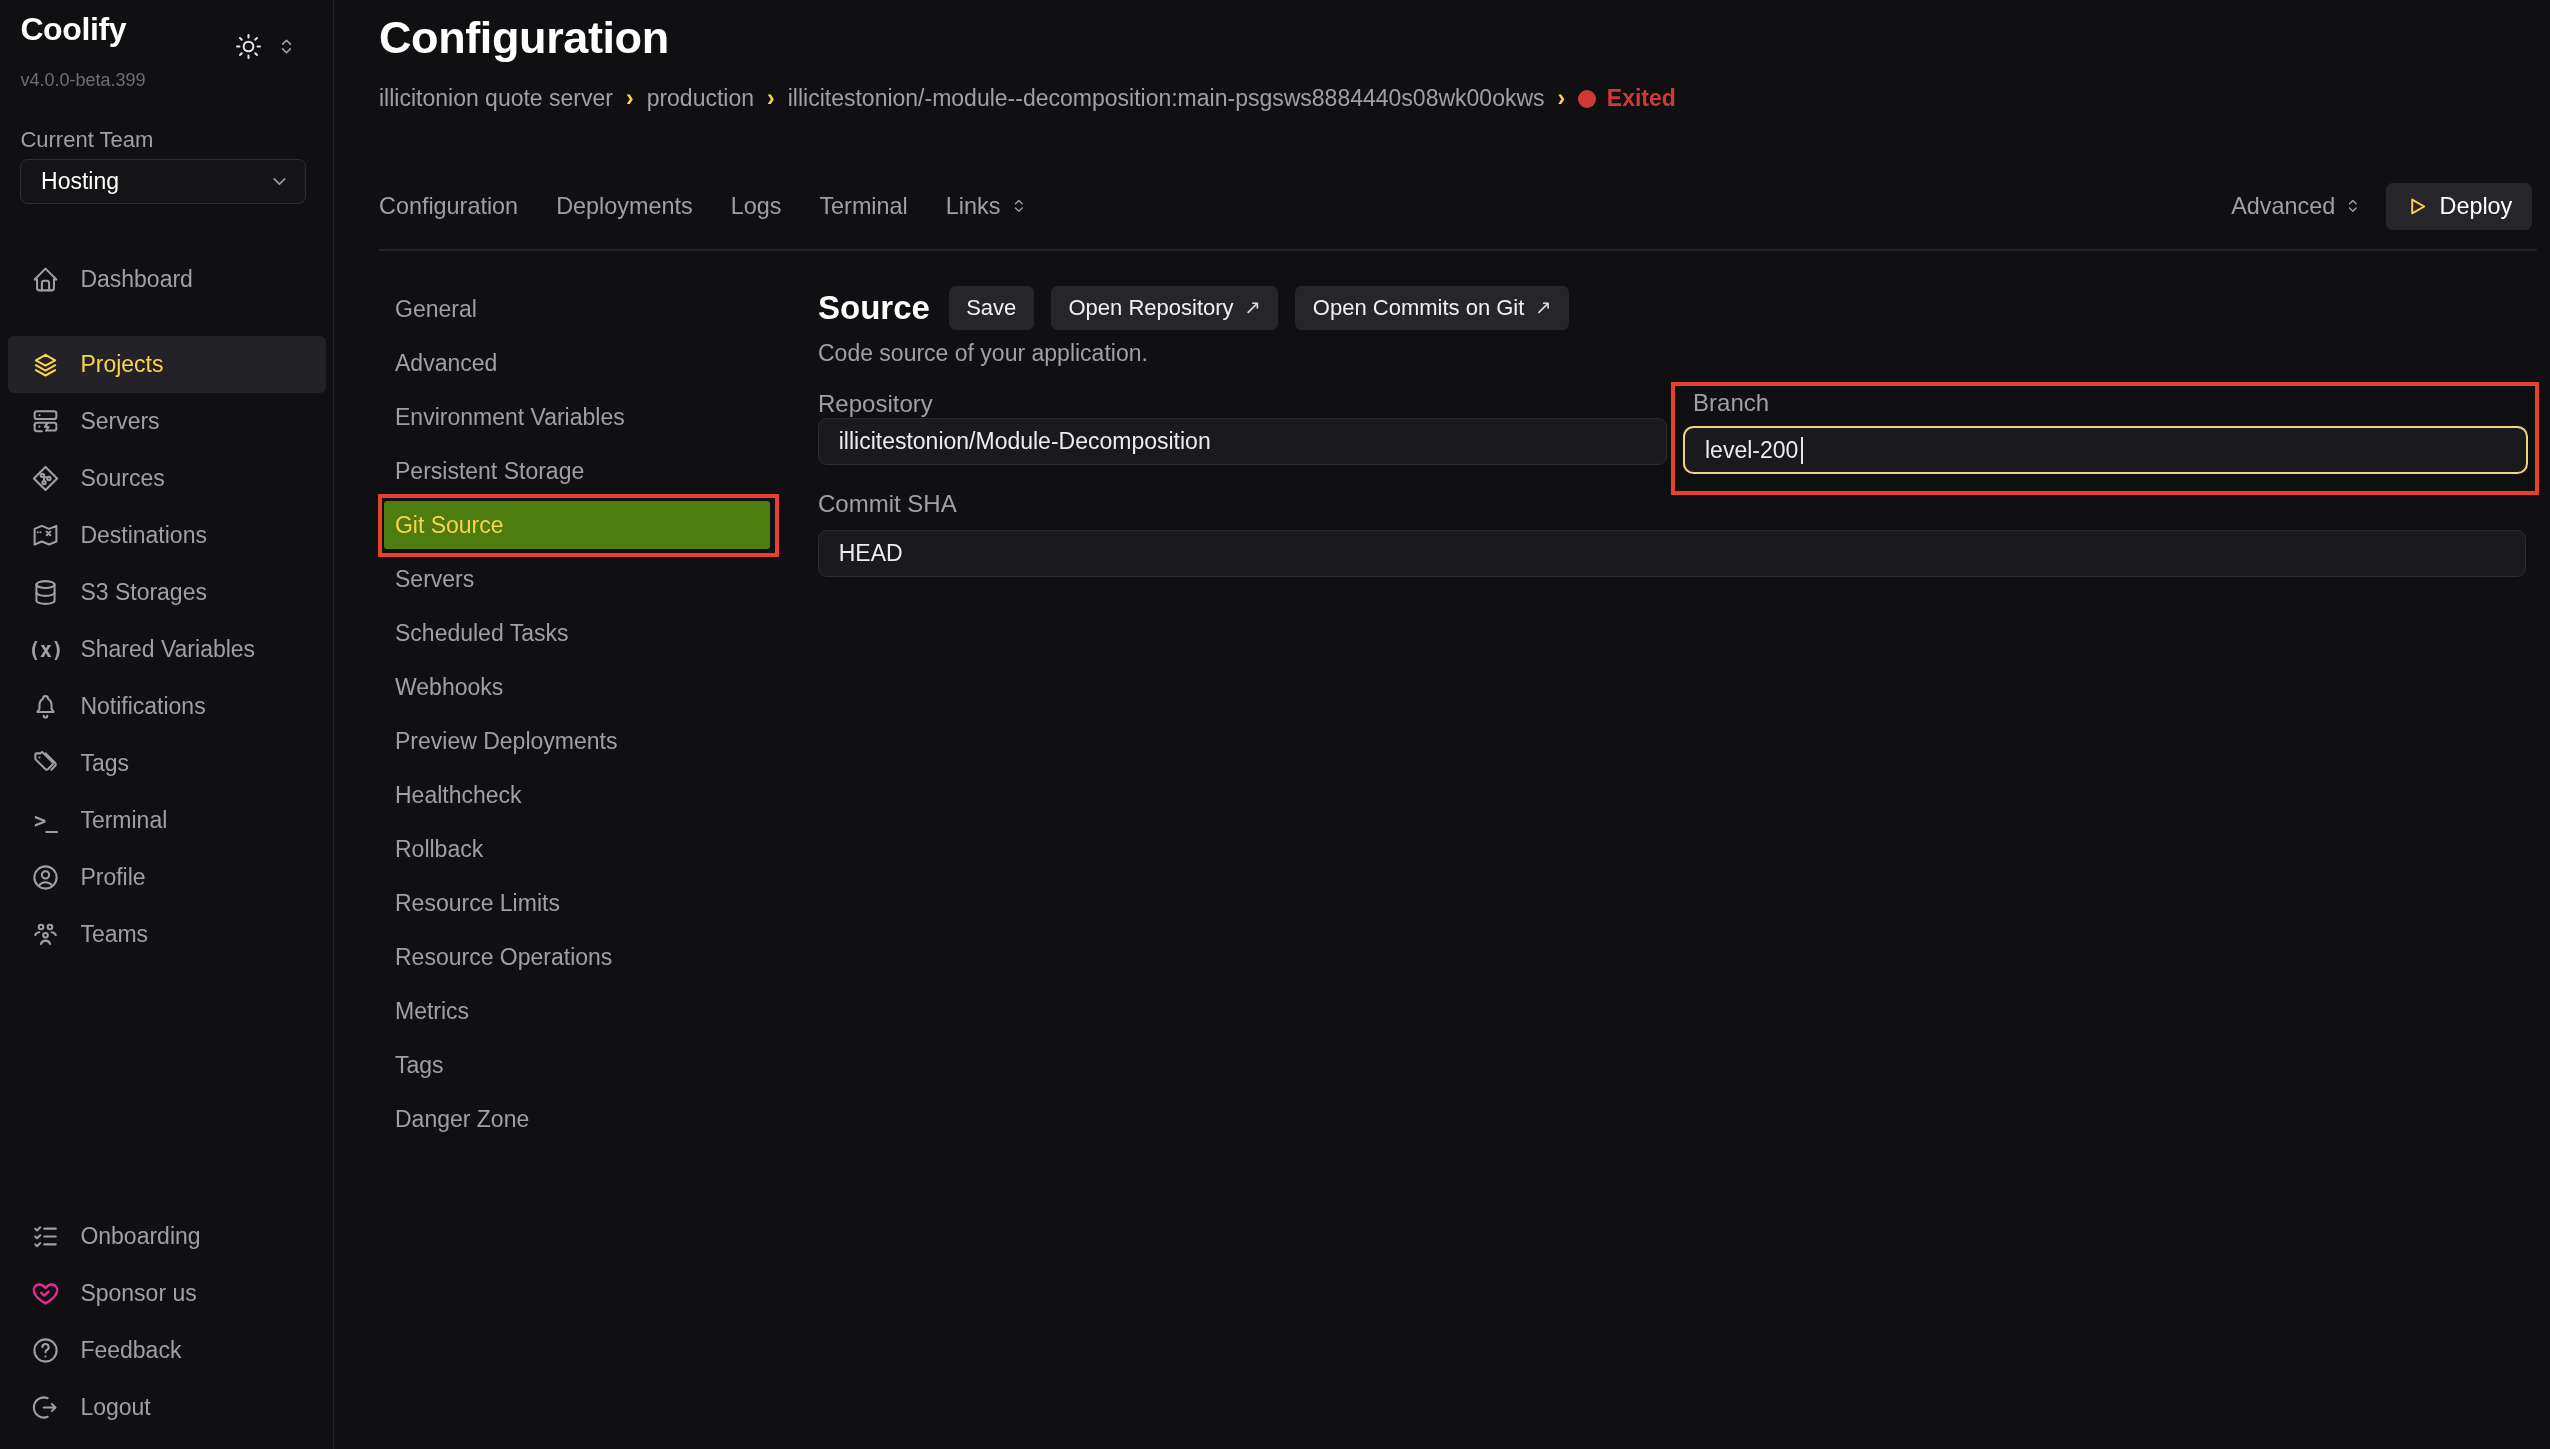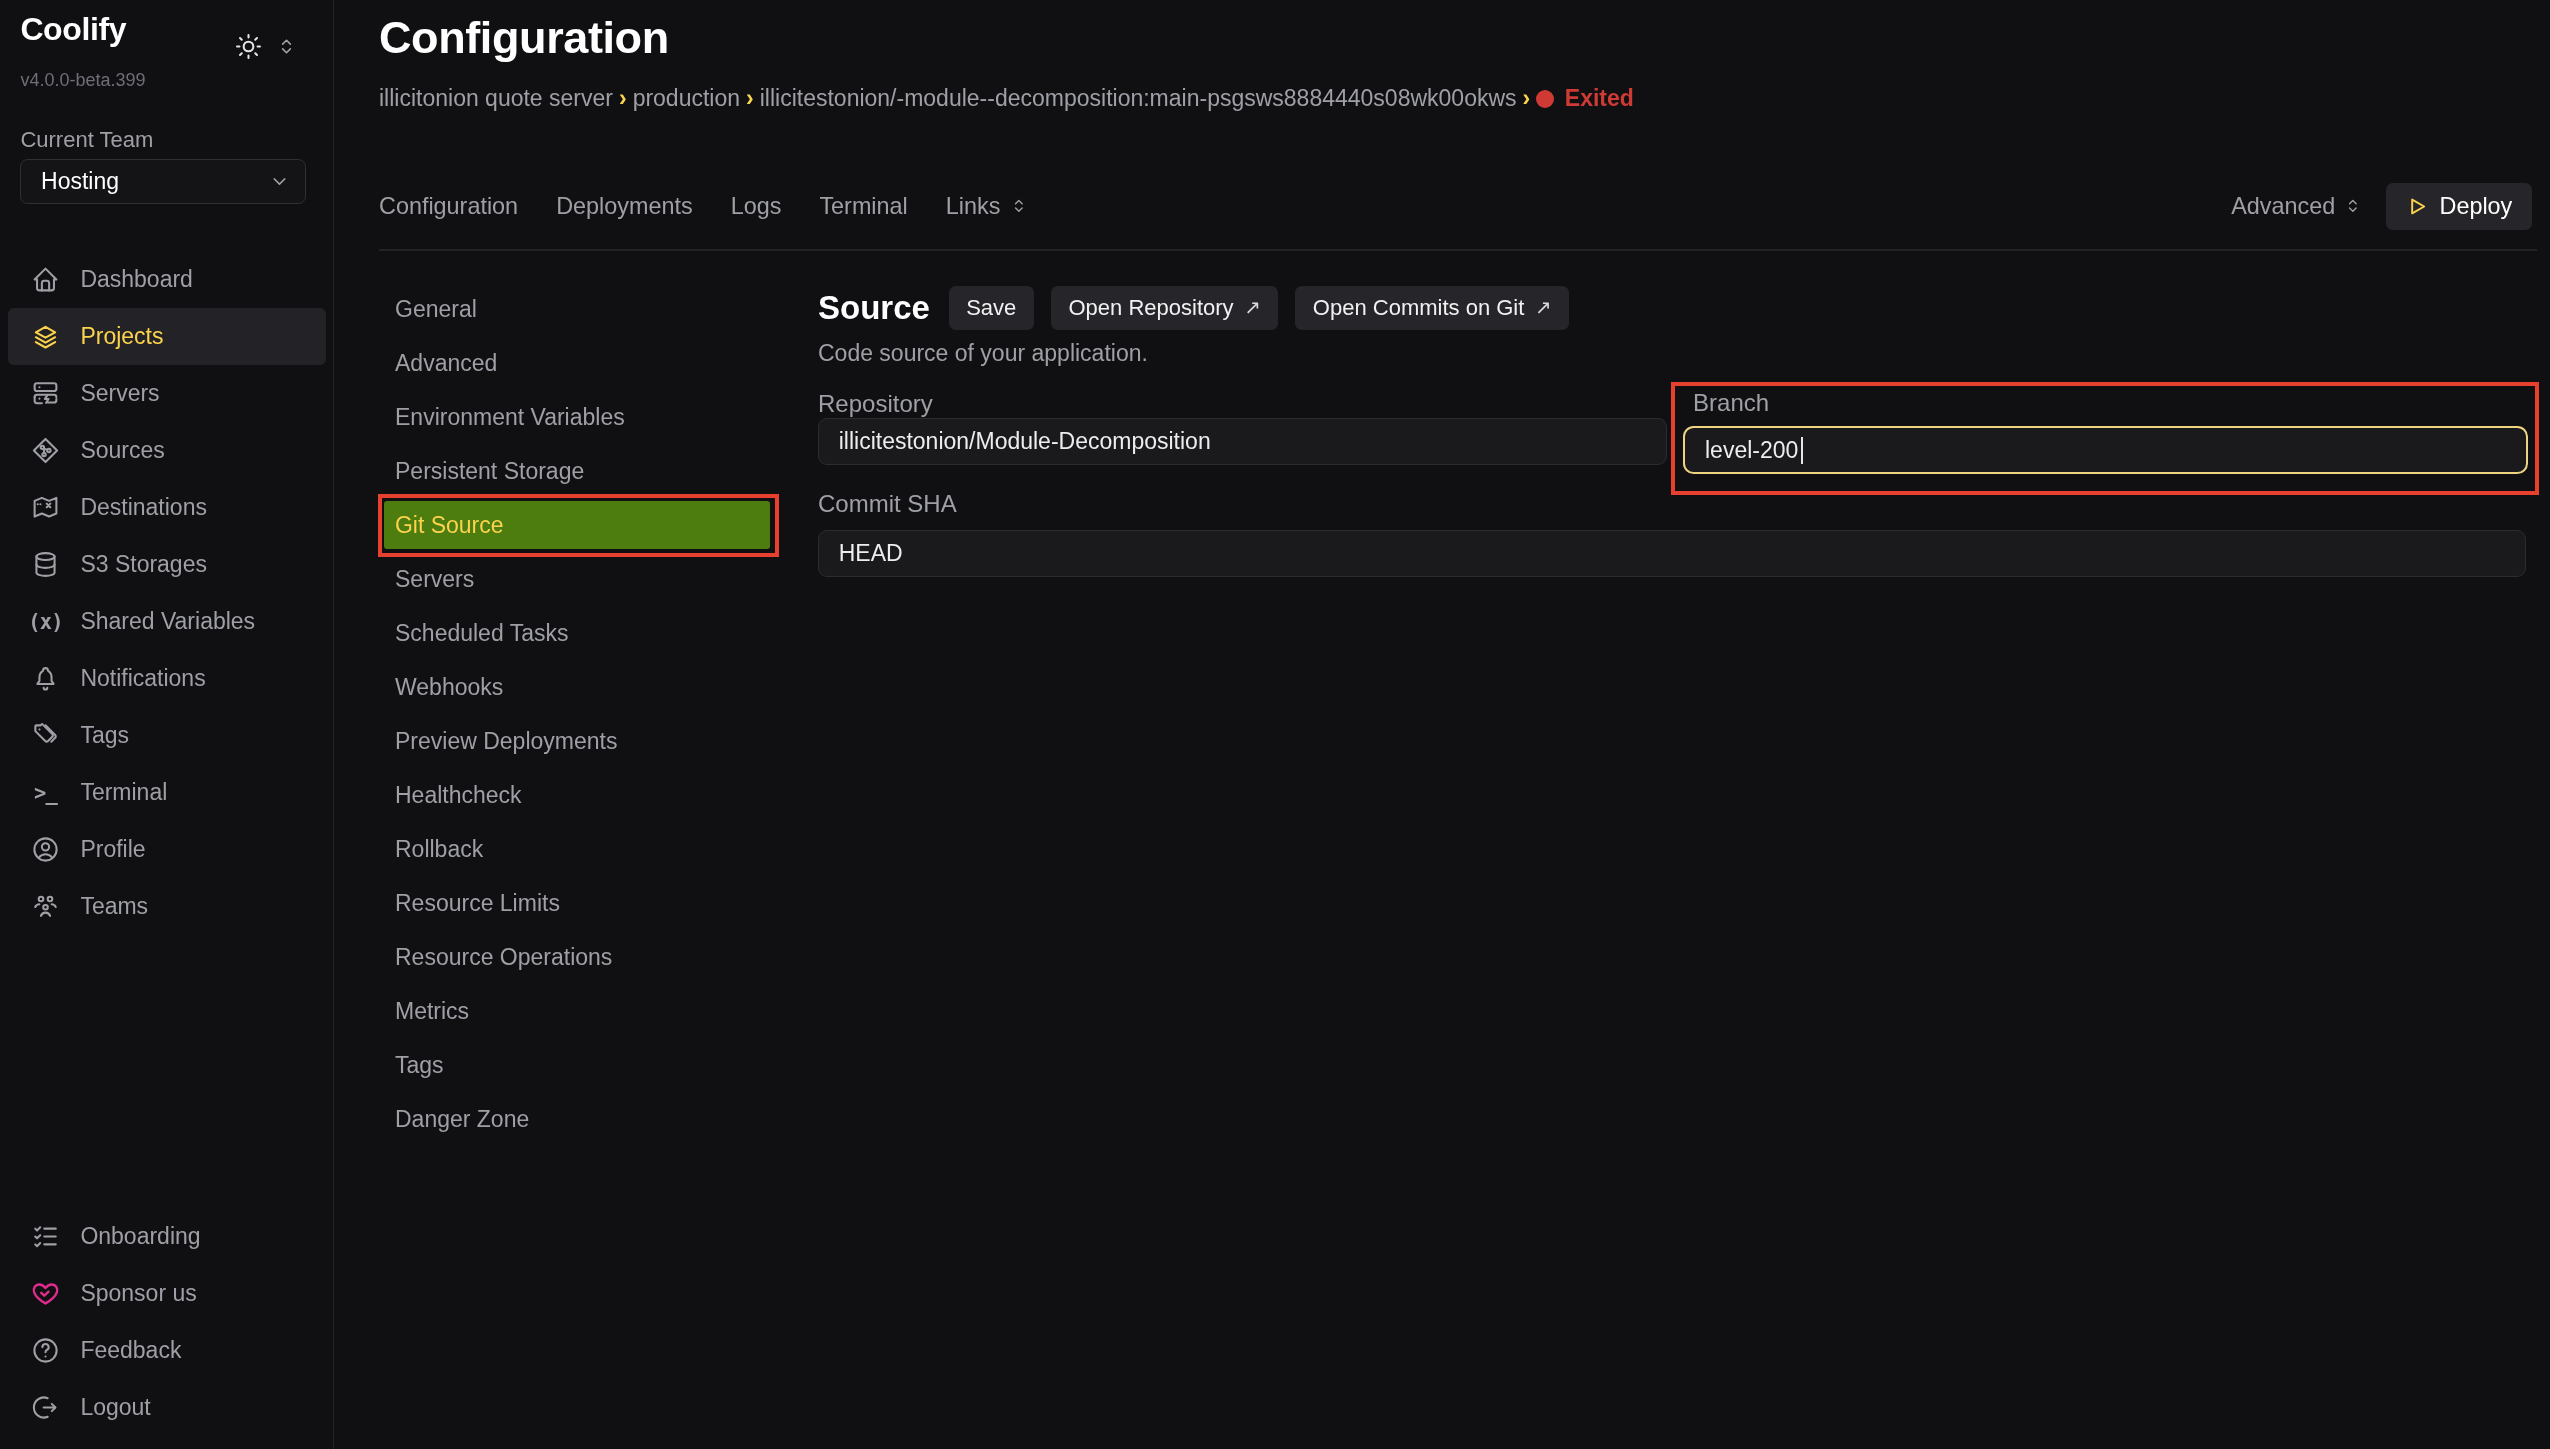--- a/index.html
+++ b/index.html
@@ -35,29 +35,29 @@
   .theme-controls .sel{color:var(--muted);}
   .version{position:absolute;left:20.4px;top:70px;font-size:18px;color:var(--muted2);}
   .team-label{position:absolute;left:20.4px;top:127px;font-size:22px;color:var(--muted);}
   .team-select{position:absolute;left:20.4px;top:159px;width:286px;height:45px;border:1.5px solid #2f2f34;border-radius:7.6px;
     display:flex;align-items:center;justify-content:space-between;padding:0 15px 0 19.7px;font-size:23px;color:#fff;cursor:pointer;background:#141417;}
   .team-select .chev{color:var(--muted);}
   nav.sidenav{position:absolute;left:0;top:251px;width:334px;}
   .nav-item{height:57px;margin:0 7.6px;padding-left:23.4px;border-radius:6px;display:flex;align-items:center;gap:20.4px;
     color:var(--muted);font-size:23px;cursor:pointer;white-space:nowrap;}
   .nav-item .nicon{width:29px;height:29px;display:flex;align-items:center;justify-content:center;flex:0 0 29px;}
-  .nav-item.active{background:var(--active-bg);color:var(--accent);}
+  .nav-item.active{background:var(--active-bg);color:var(--accent);margin-top:28px;}
   .glyph-icon{font-family:"DejaVu Sans Mono","Liberation Mono",monospace;font-size:20.4px;font-weight:bold;letter-spacing:-0.8px;}
   .side-footer{position:absolute;left:0;top:1208px;width:334px;}
   .side-footer .nav-item .nicon.pink{color:var(--pink);}
 
   
   main{position:absolute;left:335px;top:0;right:0;height:1449px;}
   .page-title{position:absolute;left:44px;top:12px;font-size:45px;font-weight:800;color:#fff;letter-spacing:-0.4px;}
-  .breadcrumb{position:absolute;left:44px;top:85px;display:flex;align-items:center;gap:6px;font-size:23px;color:var(--muted);}
+  .breadcrumb{position:absolute;left:44px;top:85px;display:flex;align-items:center;gap:13px;font-size:23px;color:var(--muted);}
   .breadcrumb a{color:var(--muted);text-decoration:none;cursor:pointer;}
   .breadcrumb .sep{color:var(--accent);font-weight:700;font-size:23px;}
   .status{display:flex;align-items:center;gap:10.6px;color:var(--status-red);font-weight:700;}
   .status .dot{width:18px;height:18px;border-radius:50%;background:var(--status-red);}
 
   .tabs-row{position:absolute;left:44px;right:18px;top:182px;height:48px;display:flex;align-items:center;justify-content:space-between;}
   .tabs{display:flex;align-items:center;gap:38px;font-size:23.4px;color:var(--muted);}
   .tab{cursor:pointer;display:flex;align-items:center;gap:9px;}
   .right-actions{display:flex;align-items:center;gap:23px;}
   .advanced{display:flex;align-items:center;gap:7.6px;font-size:23.4px;color:var(--muted);cursor:pointer;}

